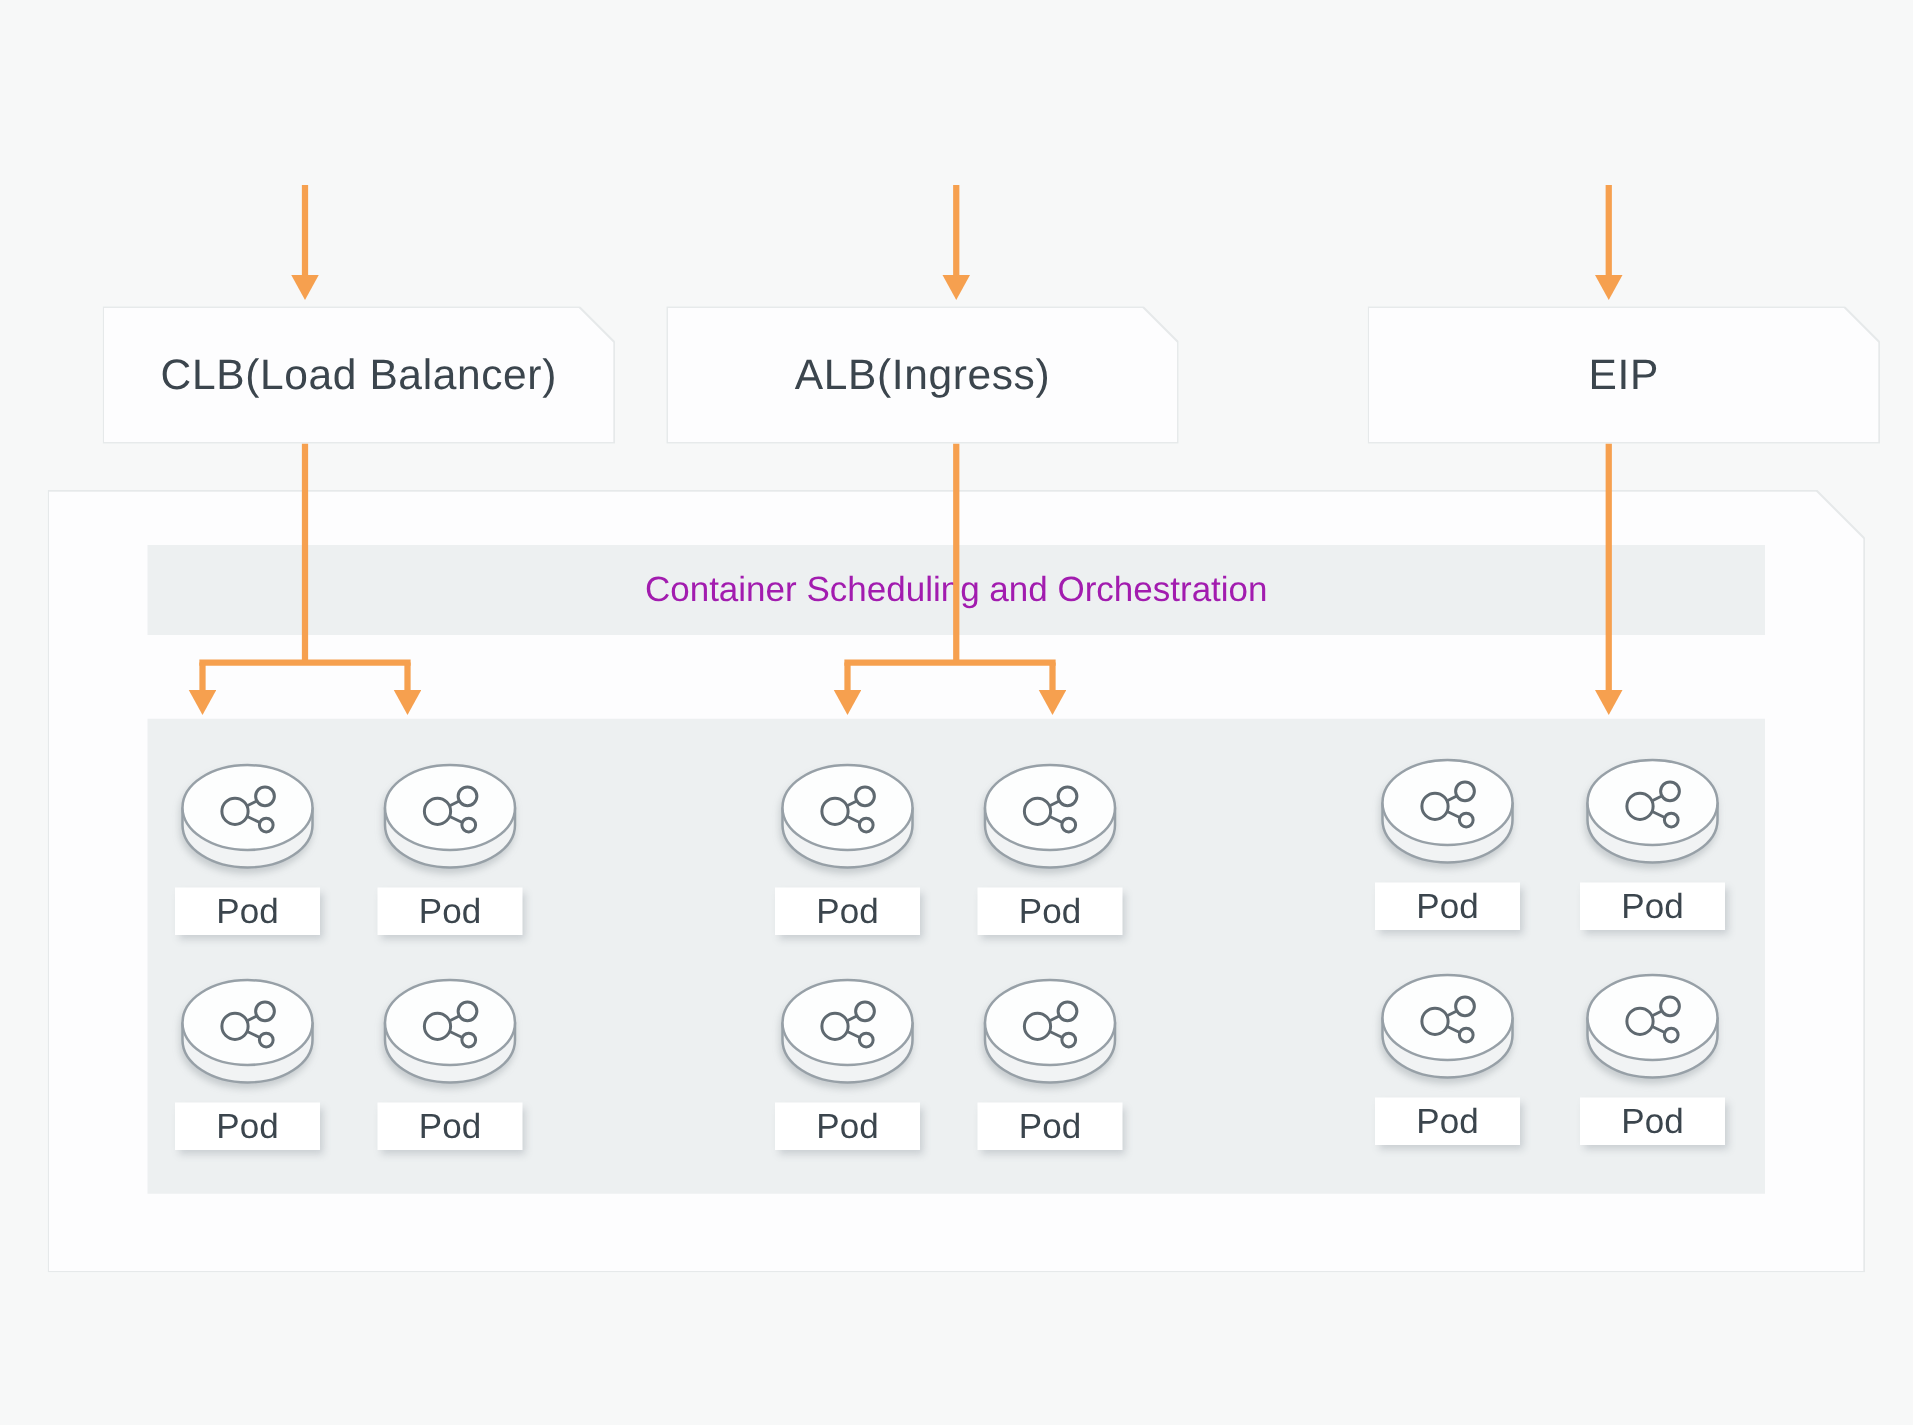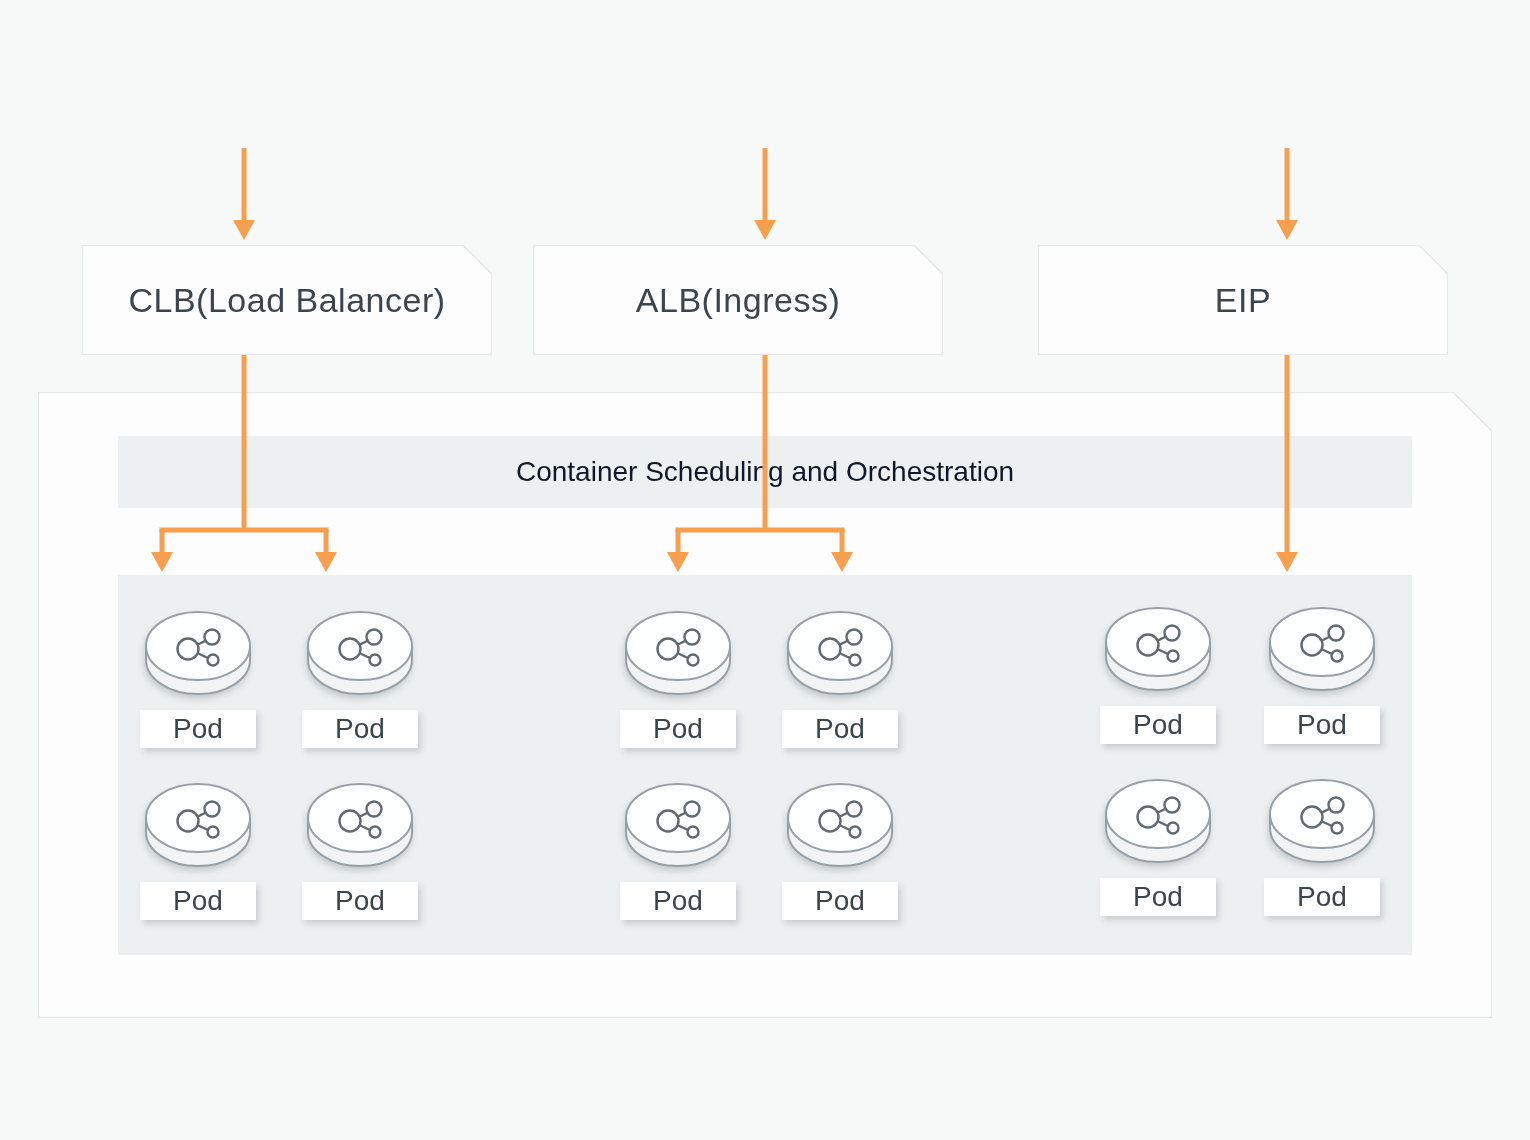--- a/index.html
+++ b/index.html
@@ -28,31 +28,31 @@
   }
   .notch .caption {
     position: absolute; inset: 0;
     display: flex; align-items: center; justify-content: center;
     font-size: 34px; color: #3b454d; letter-spacing: 0.5px;
   }
 
   .topbox { --cut: 28px; top: 245px; width: 410px; height: 110px; }
   #clb-node { left: 38px; margin-left: 44px; }
   #alb-node { left: 533px; }
-  #eip-node { left: 1038px; border-radius: 29px; }
+  #eip-node { left: 1094px; border-radius: 29px; }
 
   #cluster-container { --cut: 38px; left: 38px; top: 392px; width: 1454px; height: 626px; }
 
   .band {
     position: absolute;
     left: 118px; width: 1294px;
     background: #edf0f1;
   }
   #orchestration-bar { top: 436px; height: 72px; display: flex; align-items: center; justify-content: center; }
-  #orchestration-bar .band-title { font-size: 28px; color: #0f172a; }
+  #orchestration-bar .band-title { font-size: 28px; color: #a21caf; }
   #pod-area { top: 575px; height: 380px; }
 
   
   .pod { position: absolute; width: 120px; z-index: 3; }
   .pod .cyl {
     width: 112px; height: 98px; display: block; margin: 0 auto;
     filter: drop-shadow(-1px 4px 3px rgba(100, 110, 120, 0.28));
   }
   .pod .tag {
     margin: 8px auto 0; width: 116px; height: 38px;

